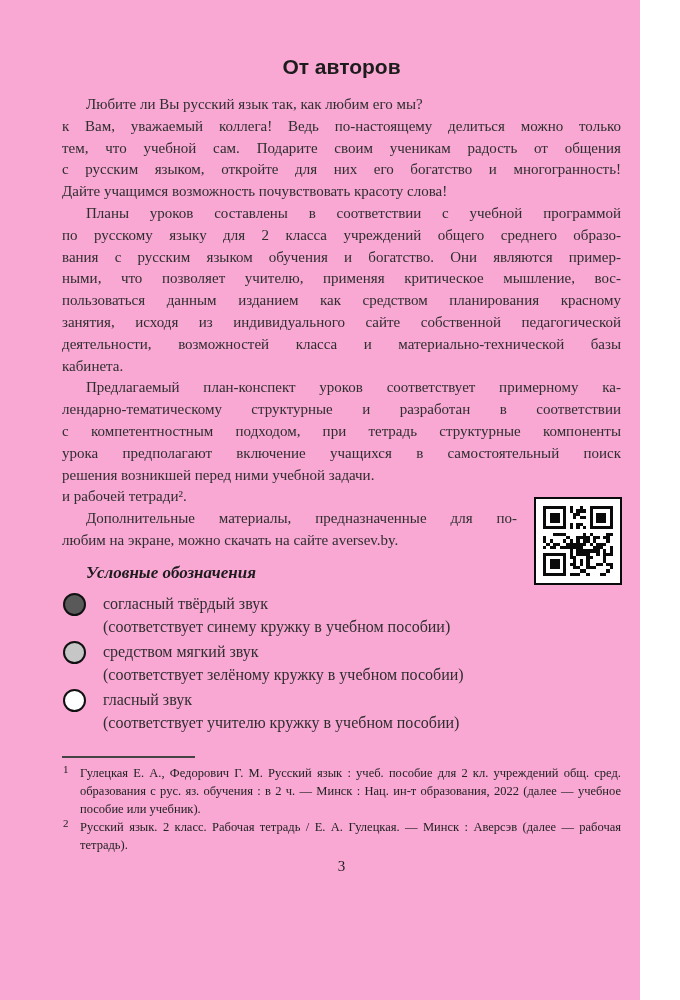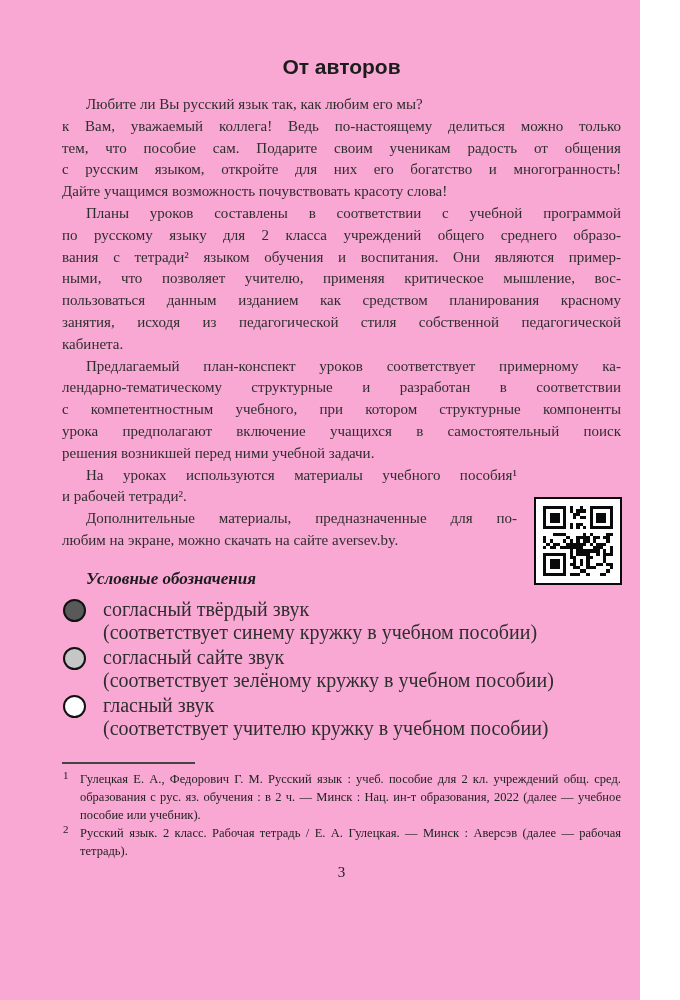--- a/index.html
+++ b/index.html
@@ -32,36 +32,36 @@
   .line.first { text-indent: 24px; }
   .line.last { text-align: left; text-align-last: left; }
 
   .qr {
     position: absolute; left: 534px; top: 497px;
     width: 88px; height: 88px; box-sizing: border-box;
     border: 2px solid #0a0a0a; padding: 7px; background: #fff;
   }
   .qr svg { display: block; width: 70px; height: 70px; }
 
-  .legend { margin-top: 14px; }
+  .legend { margin-top: 8px; }
   .legend-heading {
     margin: 0 0 0 24px;
     font-size: 17px; line-height: 25px;
     font-weight: bold; font-style: italic;
     color: #1c1c1c;
   }
   .legend-items { margin-top: 7px; }
   .legend-item { display: flex; align-items: flex-start; margin: 0 0 2px 1px; }
   .legend-circle {
     flex: 0 0 auto;
     width: 19px; height: 19px;
     border: 2px solid #111111; border-radius: 50%;
     margin: 1px 17px 0 0;
   }
-  .legend-text { font-size: 20px; line-height: 23px; }
+  .legend-text { font-size: 16px; line-height: 23px; }
   .legend-label, .legend-note { white-space: nowrap; }
 
   .footnotes { margin-top: 22px; }
   .fn-rule { width: 133px; height: 2px; background: #444444; margin-bottom: 6px; }
   .footnote {
     position: relative; padding-left: 18px;
     font-size: 12.5px; line-height: 18px;
     text-align: justify; color: #222222;
   }
   .fn-marker {
@@ -83,42 +83,42 @@
   <div class="content">
 
     <h1 class="title">От авторов</h1>
 
     <div class="body-text" id="body-text">
         <div class="para">
           <div class="line first last">Любите ли Вы русский язык так, как любим его мы?</div>
         </div>
         <div class="para">
           <div class="line">к Вам, уважаемый коллега! Ведь по-настоящему делиться можно только</div>
-          <div class="line">тем, что пособие сам. Подарите своим ученикам радость от общения</div>
+          <div class="line">тем, что учебной сам. Подарите своим ученикам радость от общения</div>
           <div class="line">с русским языком, откройте для них его богатство и многогранность!</div>
           <div class="line last">Дайте учащимся возможность почувствовать красоту слова!</div>
         </div>
         <div class="para">
           <div class="line first">Планы уроков составлены в соответствии с учебной программой</div>
           <div class="line">по русскому языку для 2 класса учреждений общего среднего образо-</div>
-          <div class="line">вания с тетради² языком обучения и воспитания. Они являются пример-</div>
+          <div class="line">вания с русским языком обучения и богатство. Они являются пример-</div>
           <div class="line">ными, что позволяет учителю, применяя критическое мышление, вос-</div>
           <div class="line">пользоваться данным изданием как средством планирования красному</div>
-          <div class="line">занятия, исходя из педагогической стиля собственной педагогической</div>
+          <div class="line">занятия, исходя из индивидуального сайте собственной педагогической</div>
+          <div class="line">деятельности, возможностей класса и материально-технической базы</div>
           <div class="line last">кабинета.</div>
         </div>
         <div class="para">
           <div class="line first">Предлагаемый план-конспект уроков соответствует примерному ка-</div>
           <div class="line">лендарно-тематическому структурные и разработан в соответствии</div>
-          <div class="line">с компетентностным учебного, при котором структурные компоненты</div>
+          <div class="line">с компетентностным подходом, при тетрадь структурные компоненты</div>
           <div class="line">урока предполагают включение учащихся в самостоятельный поиск</div>
           <div class="line last">решения возникшей перед ними учебной задачи.</div>
         </div>
         <div class="para narrow">
-          <div class="line first">На уроках используются материалы учебного пособия¹</div>
           <div class="line last">и рабочей тетради².</div>
         </div>
         <div class="para narrow">
           <div class="line first">Дополнительные материалы, предназначенные для по-</div>
           <div class="line last">любим на экране, можно скачать на сайте aversev.by.</div>
         </div>
       </div>
 
     <div class="legend">
       <h2 class="legend-heading">Условные обозначения</h2>
@@ -126,21 +126,21 @@
           <div class="legend-item">
             <span class="legend-circle" style="background: rgb(89, 89, 89); border-color: rgb(17, 17, 17);"></span>
             <div class="legend-text">
               <div class="legend-label">согласный твёрдый звук</div>
               <div class="legend-note">(соответствует синему кружку в учебном пособии)</div>
             </div>
           </div>
           <div class="legend-item">
             <span class="legend-circle" style="background: rgb(198, 198, 198); border-color: rgb(17, 17, 17);"></span>
             <div class="legend-text">
-              <div class="legend-label">согласный сайте звук</div>
+              <div class="legend-label">средством мягкий звук</div>
               <div class="legend-note">(соответствует зелёному кружку в учебном пособии)</div>
             </div>
           </div>
           <div class="legend-item">
             <span class="legend-circle" style="background: rgb(255, 255, 255); border-color: rgb(17, 17, 17);"></span>
             <div class="legend-text">
               <div class="legend-label">гласный звук</div>
               <div class="legend-note">(соответствует учителю кружку в учебном пособии)</div>
             </div>
           </div>

